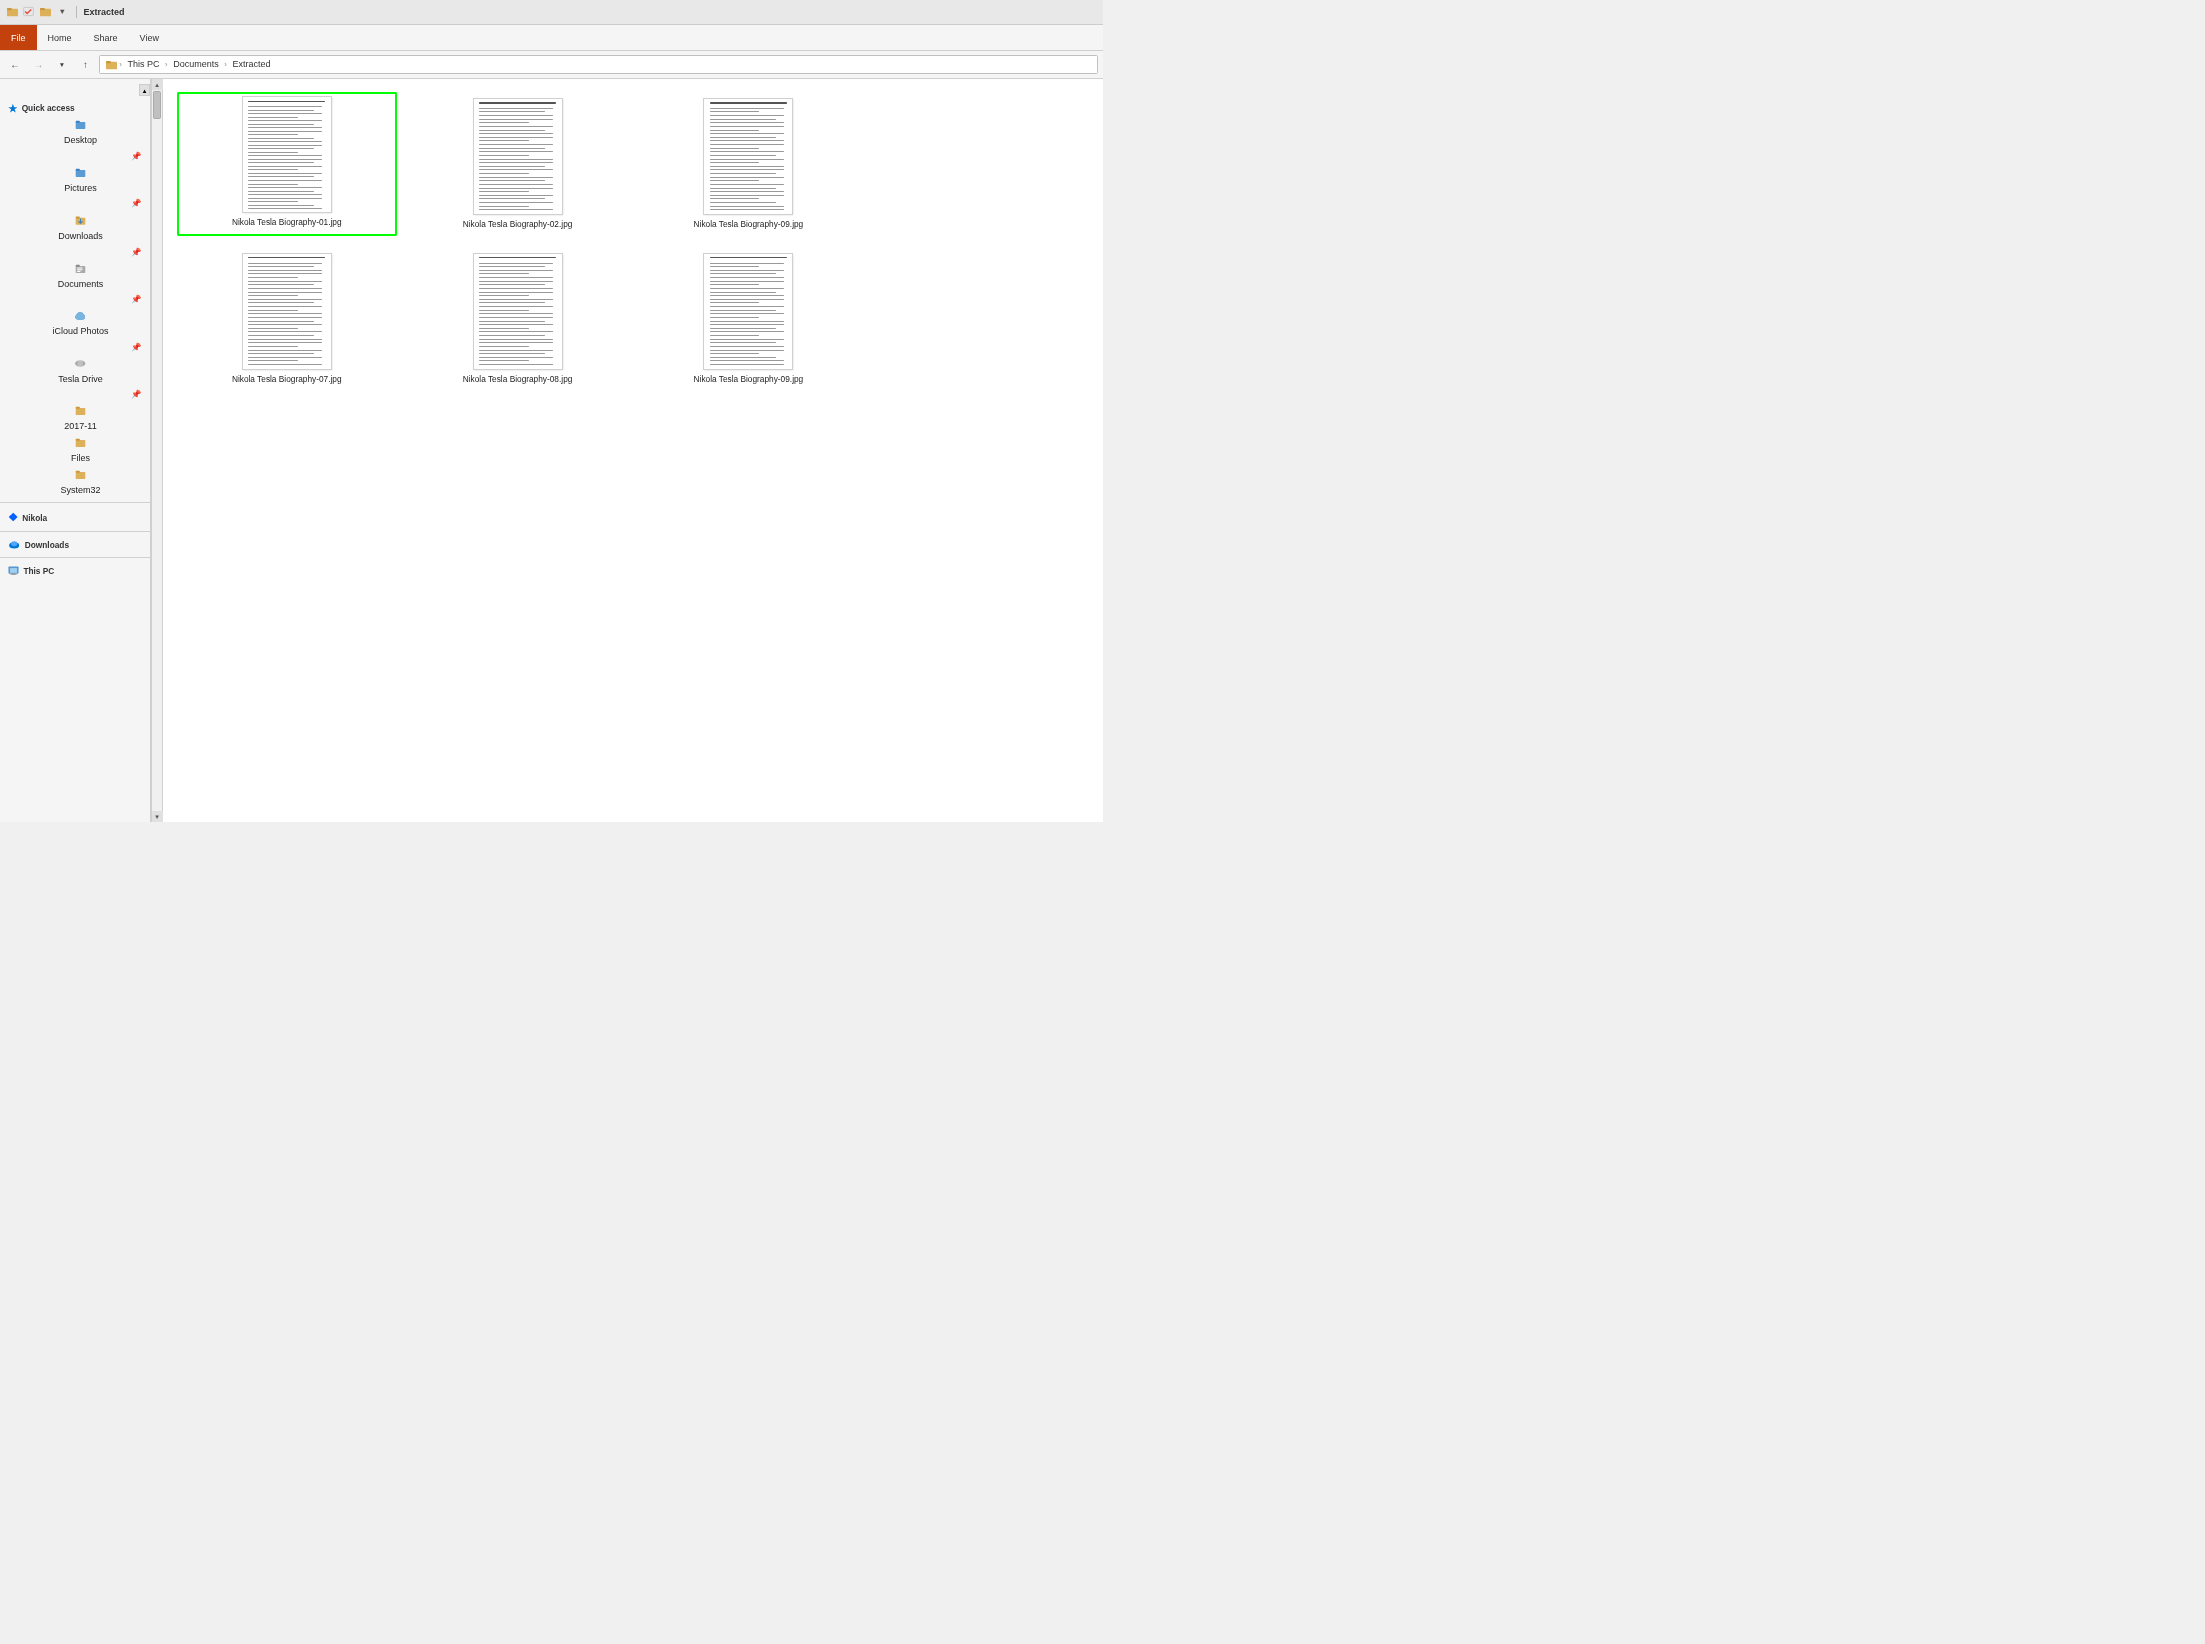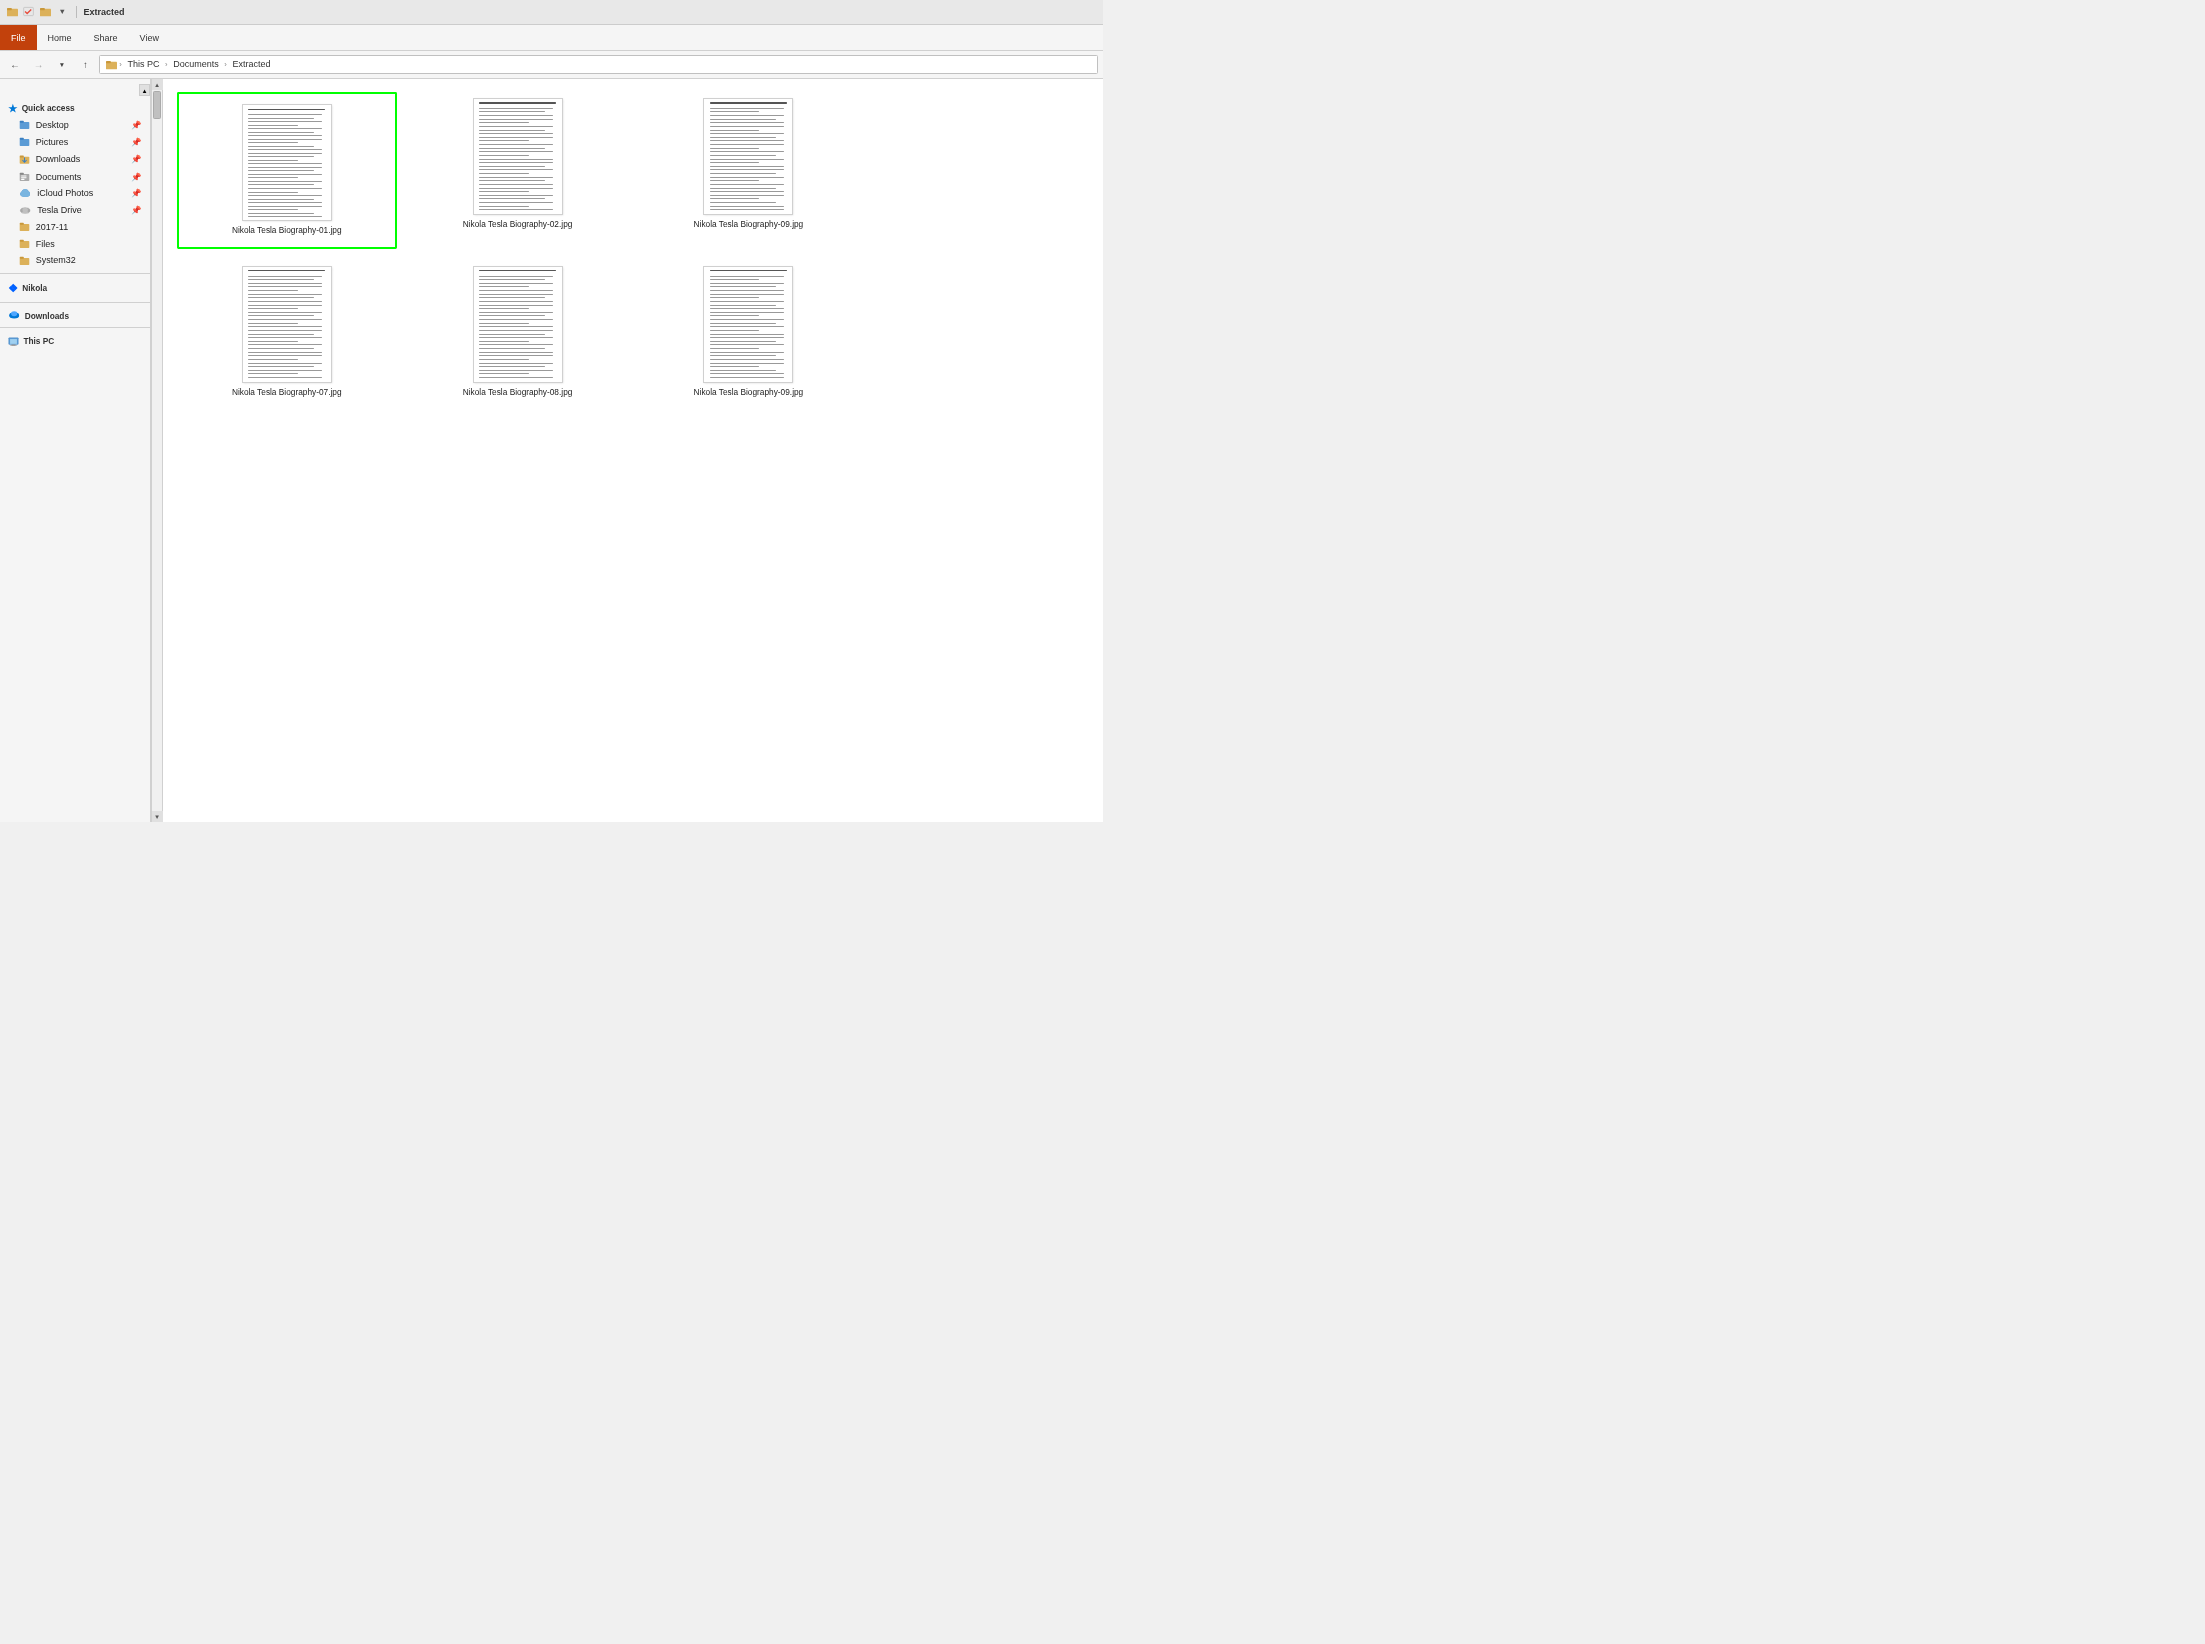--- a/index.html
+++ b/index.html
@@ -139,20 +139,21 @@
     }
     .sidebar-item {
       display: flex;
       align-items: center;
       padding: 3.4px 8.3px 3.4px 19.3px;
       font-size: 9px;
       color: #222;
       cursor: pointer;
       gap: 5.5px;
       position: relative;
+      flex-direction: column;
     }
     .sidebar-item .pin-icon {
       margin-left: auto;
       font-size: 8.3px;
       color: #777;
     }
     .sidebar-divider {
       height: 0.7px;
       background: #d0d0d0;
       margin: 4.1px 0;
@@ -177,21 +178,21 @@
       flex-direction: column;
       align-items: center;
       padding: 5.5px;
       cursor: pointer;
       border-radius: 1.4px;
       position: relative;
     }
     .file-item.selected {
       background: white;
       border: 2.8px solid #00ff00;
-      padding: 10px;
+      padding: 2px;
     }
     .file-thumbnail {
       width: 90px;
       height: 117px;
       background: white;
       border: 0.7px solid #d0d0d0;
       display: flex;
       flex-direction: column;
       position: relative;
       overflow: hidden;

